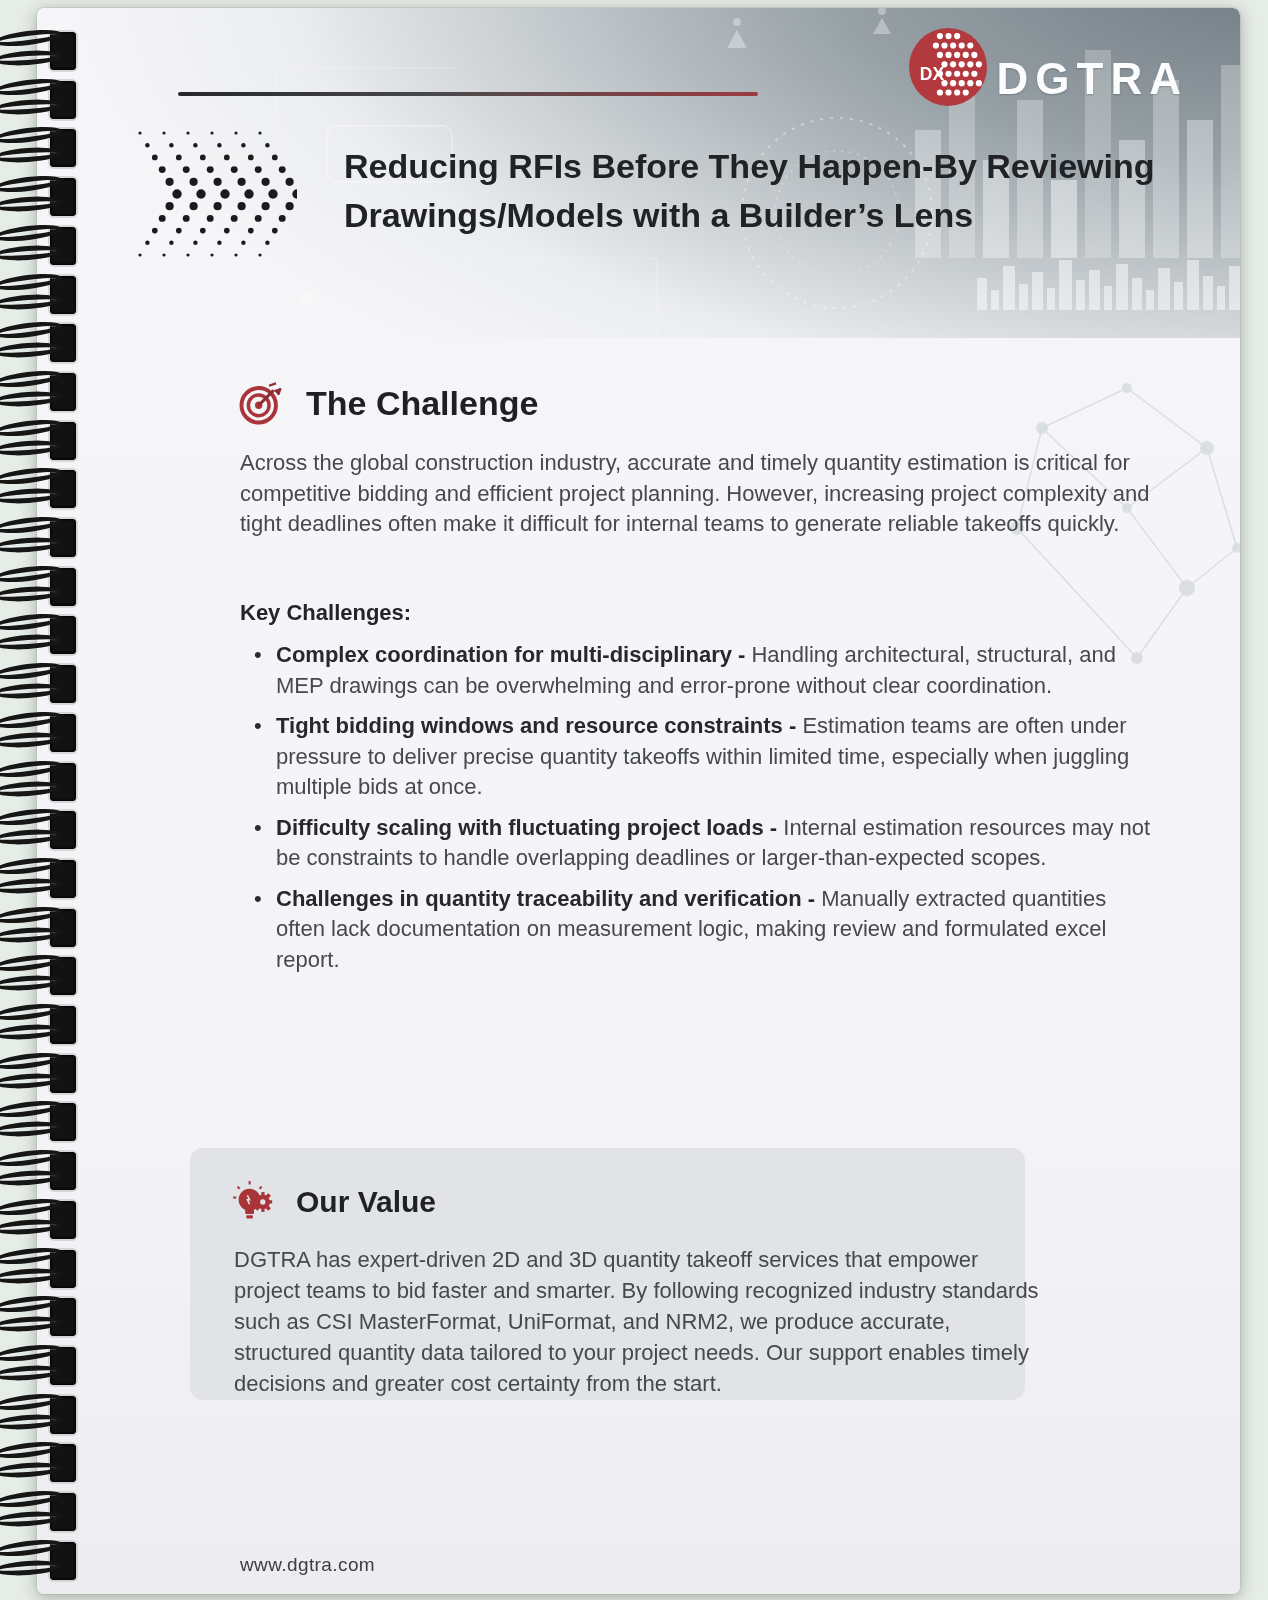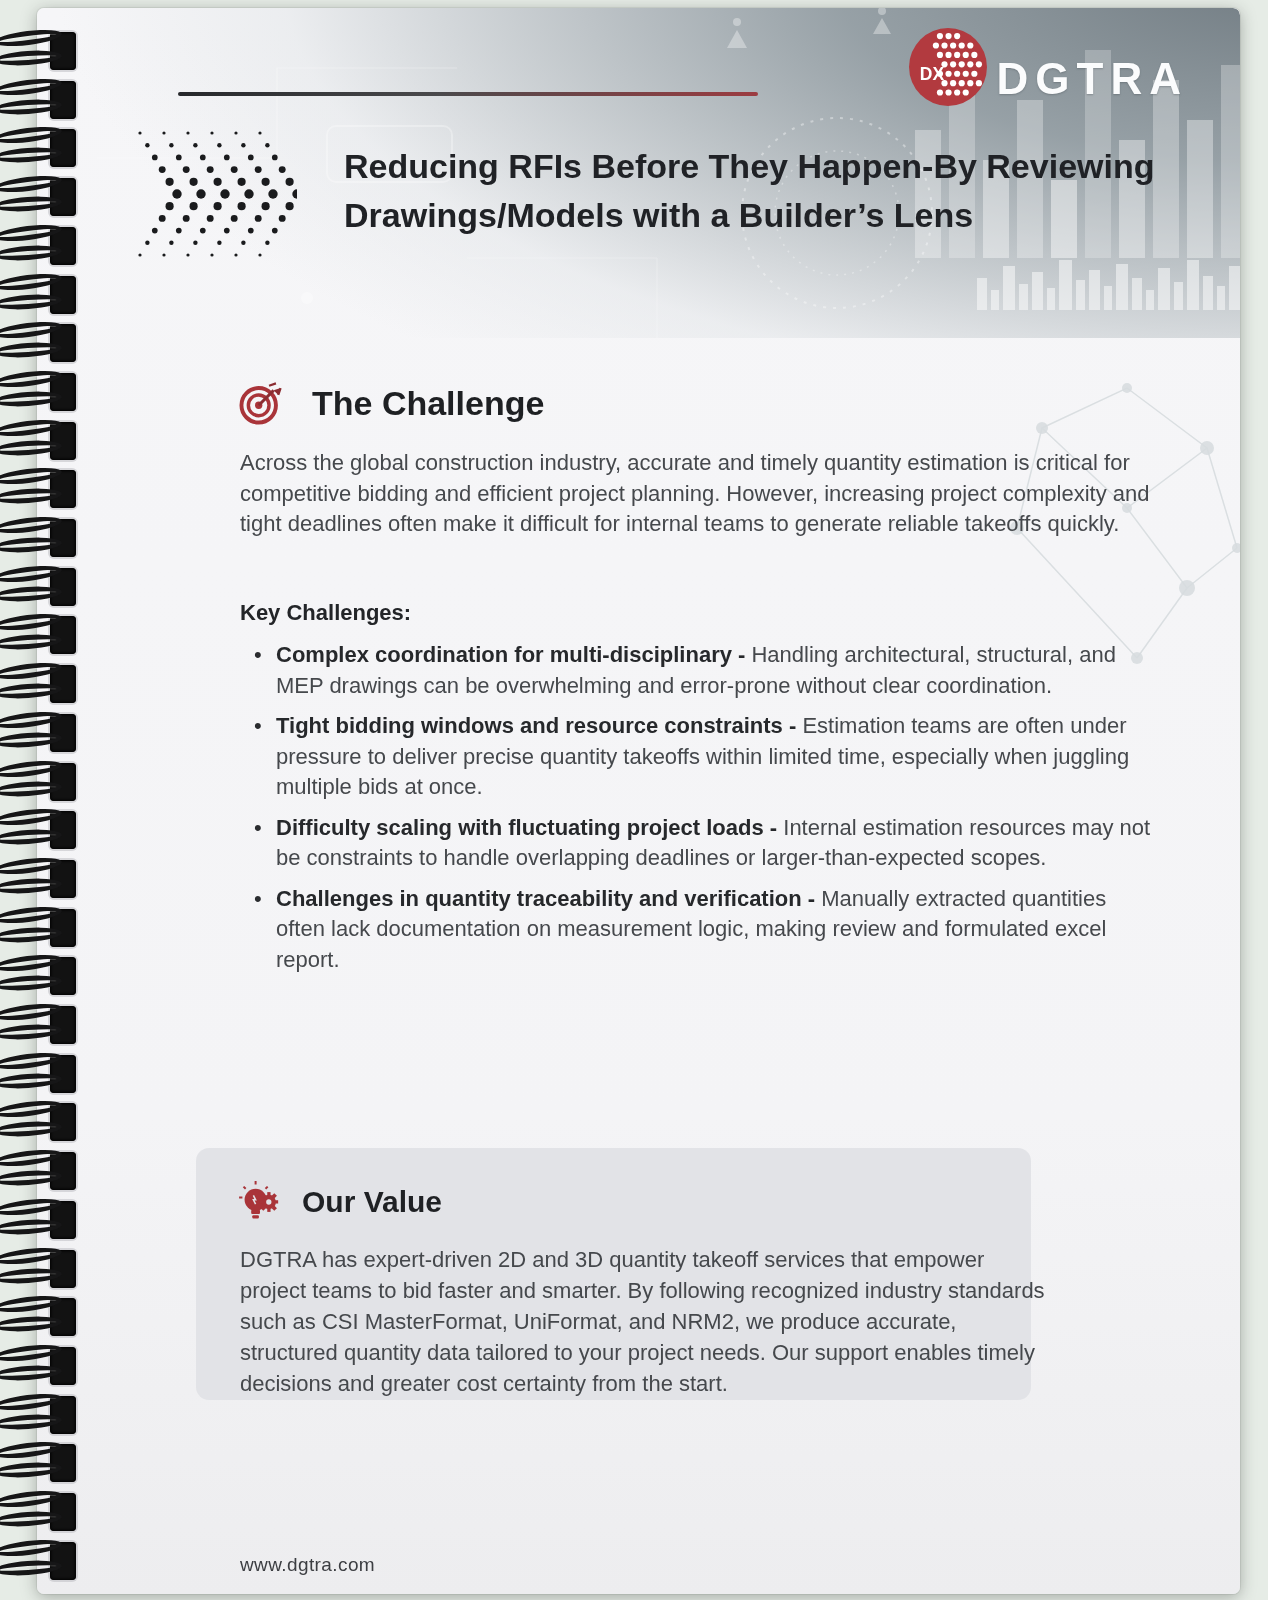--- a/index.html
+++ b/index.html
@@ -50,21 +50,21 @@
   }
 
   
   .chevrons { position:absolute; left:96px; top:118px; }
   .subtitle {
     position:absolute; left:283px; top:134px; width:900px;
     font-size:34px; font-weight:bold; color:#202226; line-height:49px;margin-left:24px;
   }
 
   
-  .challenge-head { position:absolute; left:201px; top:372px; display:flex; align-items:center; gap:28px; }
+  .challenge-head { position:absolute; left:201px; top:372px; display:flex; align-items:center; gap:22px; }
   .challenge-head .h { font-size:34px; font-weight:bold; color:#1e2023; }
   .intro {
     position:absolute; left:203px; top:440px; width:916px;
     font-size:22px; color:#45484c; line-height:30.5px;
   }
   .key-label {
     position:absolute; left:203px; top:592px;
     font-size:22px; font-weight:bold; color:#232528;
   }
   ul.bullets {
@@ -74,21 +74,21 @@
     position:relative; padding-left:24px; margin-bottom:10px;
     font-size:22px; color:#45484c; line-height:30.5px;
   }
   ul.bullets li::before {
     content:"•"; position:absolute; left:2px; top:0; color:#2a2c2f; font-size:22px;
   }
   ul.bullets .lead { font-weight:bold; color:#26282b; }
 
   
   .value-box {
-    position:absolute; left:159px; top:1140px; width:835px; height:252px;
+    position:absolute; left:153px; top:1140px; width:835px; height:252px;
     background:#e2e3e7; border-radius:13px;
   }
   .value-head { position:absolute; left:42px; top:32px; display:flex; align-items:center; gap:20px; }
   .value-head .h { font-size:30px; font-weight:bold; color:#1f2124; }
   .value-body {
     position:absolute; left:44px; top:96px; width:814px;
     font-size:22px; color:#45484c; line-height:31px;
   }
 
   

